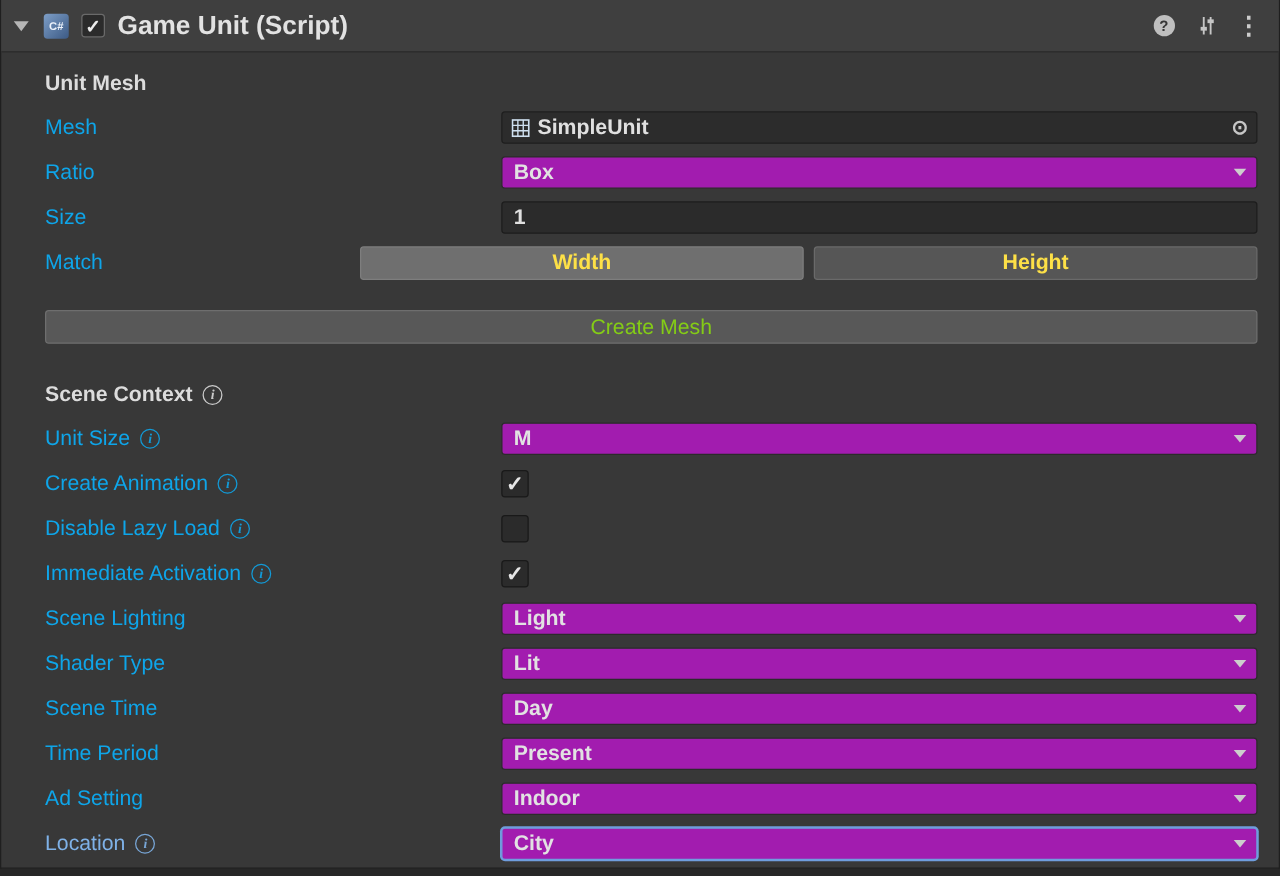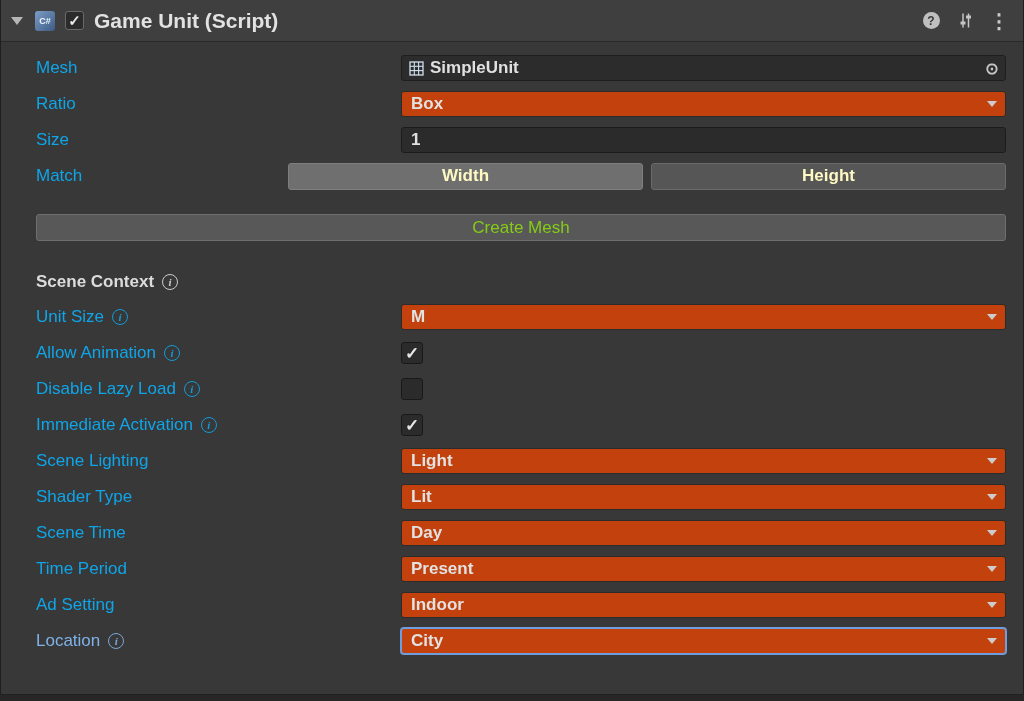--- a/index.html
+++ b/index.html
@@ -107,21 +107,21 @@
   .info-icon::after {
     content:"i";
     font-family:"Liberation Serif", serif;
     font-style:italic; font-weight:bold;
     font-size:11px; line-height:1;
   }
 
   
   .dropdown {
     flex:1; height:26px;
-    background:#c2410c;
+    background:#a21caf;
     border:1px solid #2b2b2b;
     border-radius:3px;
     display:flex; align-items:center;
     padding:0 26px 0 9px;
     color:#e2e2e2;
     position:relative;
     cursor:pointer;
   }
   .dropdown .arrow {
     position:absolute; right:8px; top:50%; margin-top:-3px;
@@ -156,21 +156,21 @@
     font:inherit;
     padding:0 9px;
     outline:none;
   }
   .seg-btn {
     flex:1; height:27px;
     background:#565656;
     border:1px solid #6a6a6a;
     border-radius:3px;
     display:flex; align-items:center; justify-content:center;
-    color:#fef9c3;
+    color:#fde047;
     cursor:pointer;
   }
   .seg-btn.selected { background:#6f6f6f; border-color:#7e7e7e; }
   .create-btn {
     height:27px;
     margin:20px 17px 0 35px;
     background:#585858;
     border:1px solid #6e6e6e;
     border-radius:3px;
     display:flex; align-items:center; justify-content:center;
@@ -221,20 +221,23 @@
         <line x1="11.5" y1="1.5" x2="11.5" y2="15.5" stroke="#c6c6c6" stroke-width="1.5"></line>
         <rect x="3.5" y="9.5" width="5" height="3" fill="#c6c6c6"></rect>
         <rect x="9" y="3.5" width="5" height="3" fill="#c6c6c6"></rect>
       </svg>
     </div>
     <div class="icon-btn kebab">⋮</div>
   </div>
 
   <div class="inspector-body">
 
+    <div class="section-title">
+      <span>Unit Mesh</span>
+    </div>
 
     <div class="row">
       <div class="label">
         <span>Mesh</span>
       </div>
       <div class="field-area">
         <div class="object-field">
           <svg width="15" height="15" viewBox="0 0 15 15">
             <rect x="1" y="1" width="13" height="13" fill="none" stroke="#cfe0f0" stroke-width="1.3"></rect>
             <line x1="1" y1="5.3" x2="14" y2="5.3" stroke="#cfe0f0" stroke-width="1.1"></line>
@@ -294,21 +297,21 @@
       <div class="field-area">
         <div class="dropdown">
           <span>M</span>
           <span class="arrow"></span>
         </div>
       </div>
     </div>
 
     <div class="row">
       <div class="label">
-        <span>Allow Animation</span>
+        <span>Create Animation</span>
         <span class="info-icon"></span>
       </div>
       <div class="field-area">
         <div class="field-checkbox" data-checked="true"></div>
       </div>
     </div>
 
     <div class="row">
       <div class="label">
         <span>Disable Lazy Load</span>

